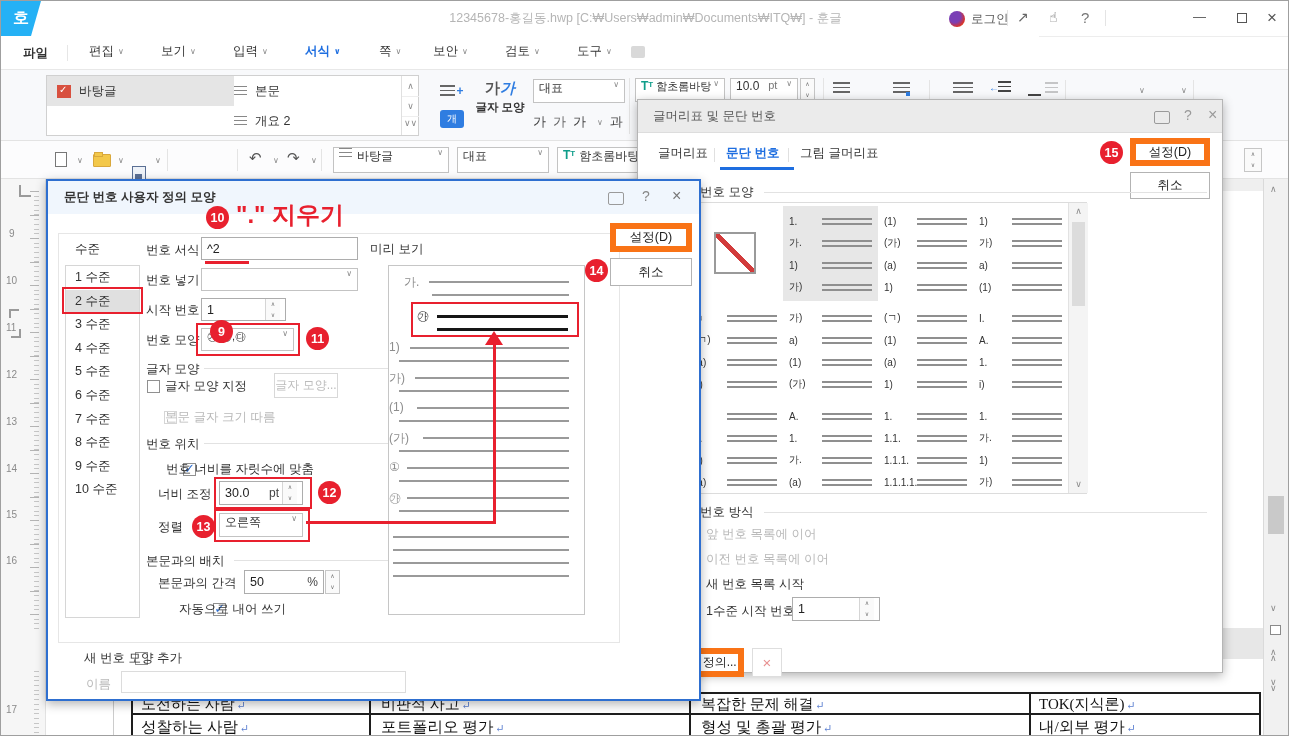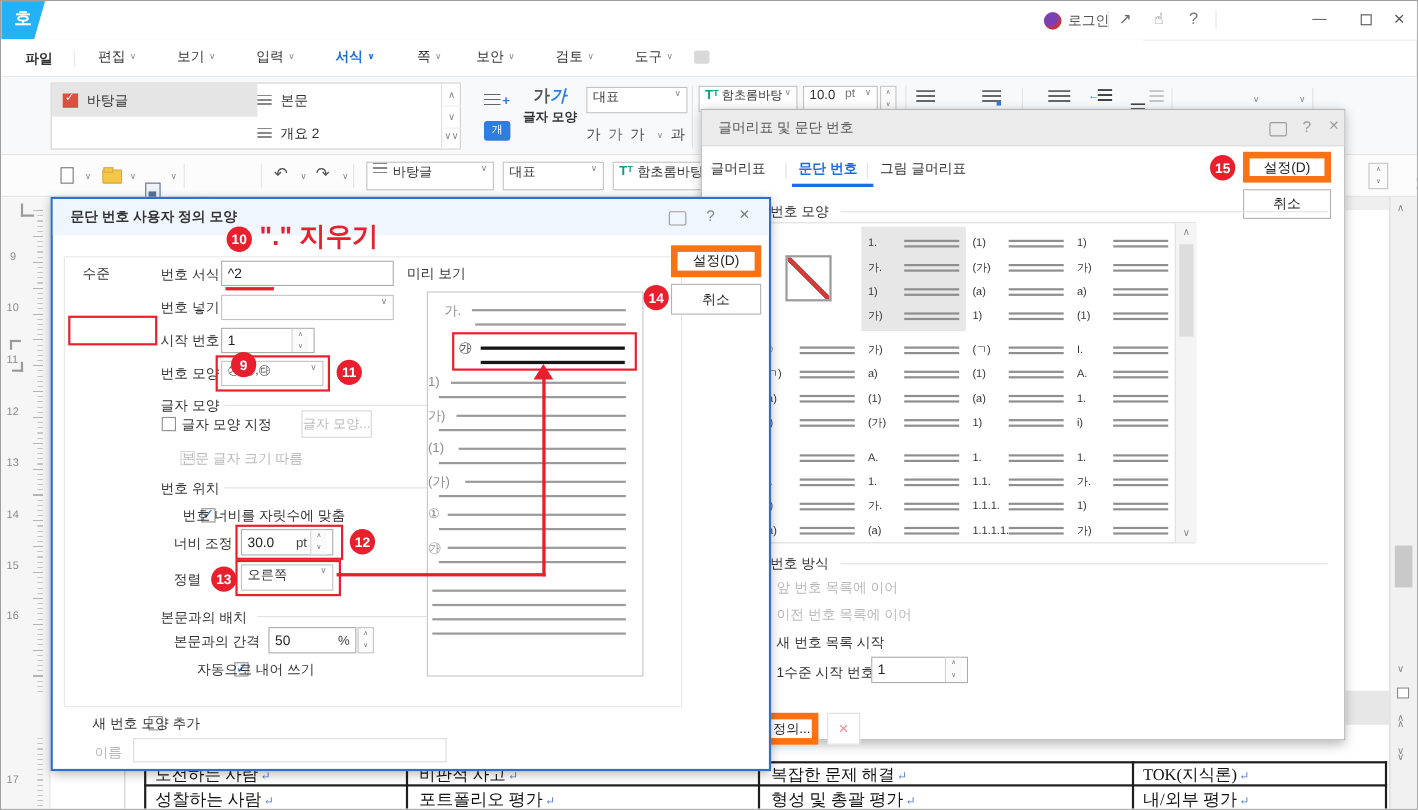--- a/index.html
+++ b/index.html
@@ -84,20 +84,21 @@
   .doc-serif{font-family:"Liberation Serif","DejaVu Serif",serif;}
   .pmark{color:#5b7fd0;font-size:11px;margin-left:2px;}
 </style>
 </head>
 <body>
 
 <div class="scene">
 
   <div class="abs" style="left:0;top:0;width:1289px;height:35px;background:#fff;border-bottom:1px solid #ededed;">
     <div class="abs" style="left:0;top:0;width:40px;height:35px;background:#25b1f5;clip-path: polygon(0 0, 40px 0, 30px 35px, 0 35px);color:#fff;font-weight:bold;font-size:16px;text-align:center;line-height:33px;">호</div>
+    <div class="abs txt gray" style="left:0;right:0;top:9px;text-align:center;font-size:12.5px;">12345678-홍길동.hwp [C:₩Users₩admin₩Documents₩ITQ₩] - 훈글</div>
     <div class="abs fx" style="left:948px;top:7px;height:22px;">
       <span style="width:16px;height:16px;border-radius:50%;background:radial-gradient(circle at 35% 35%, #7a3fb5 0 40%, #d6322e 70%, #f0a030 100%);display:inline-block;"></span>
       <span class="txt" style="margin-left:6px;color:#555;">로그인</span>
     </div>
     <div class="abs" style="left:1006px;top:9px;width:1px;height:16px;background:#e4e4e4;"></div>
     <div class="abs" style="left:1016px;top:8px;font-size:14px;color:#666;">↗</div>
     <div class="abs" style="left:1048px;top:8px;font-size:14px;color:#666;">☝</div>
     <div class="abs" style="left:1080px;top:8px;font-size:15px;color:#777;">?</div>
     <div class="abs" style="left:1104px;top:9px;width:1px;height:16px;background:#e4e4e4;"></div>
     <div class="abs" style="left:1192px;top:8px;font-size:13px;color:#555;">—</div>
@@ -338,21 +339,21 @@
   </div>
 
   <div class="abs dlg2" style="left:636px;top:98px;width:586px;height:574px;">
     <div class="abs" style="left:0;top:0;width:100%;height:33px;background:#ebebeb;border-bottom:1px solid #ddd;box-sizing:border-box;">
       <span class="abs txt" style="left:15px;top:8px;color:#555;">글머리표 및 문단 번호</span>
       <span class="abs ic-comment" style="left:516px;top:11px;"></span>
       <span class="abs" style="left:546px;top:7px;font-size:14px;color:#9a9a9a;">?</span>
       <span class="abs" style="left:570px;top:6px;font-size:16px;color:#9a9a9a;">×</span>
     </div>
 
-    <div class="abs fx txt" style="left:8px;top:45px;font-family:Liberation Serif, serif;">
+    <div class="abs fx txt" style="left:20px;top:45px;font-family:Liberation Serif, serif;">
         <span>글머리표</span>
       </div>
     <div class="abs" style="left:76px;top:48px;width:1px;height:14px;background:#e0e0e0;"></div>
     <div class="abs fx txt" style="left:88px;top:45px;color:#1e6ee0;font-weight:bold;">
         <span>문단 번호</span>
       </div>
     <div class="abs" style="left:82px;top:67px;width:74px;height:3px;background:#1e6ee0;"></div>
     <div class="abs" style="left:150px;top:48px;width:1px;height:14px;background:#e0e0e0;"></div>
     <div class="abs fx txt" style="left:162px;top:45px;">
         <span>그림 글머리표</span>
@@ -613,20 +614,32 @@
 
     
     <div class="ann abs" style="left:158px;top:25px;">10</div>
     <div class="abs" style="left:188px;top:18px;font-size:24px;font-weight:bold;color:#e8202e;white-space:nowrap;z-index:56;">"." 지우기</div>
 
     
     <div class="abs" style="left:10px;top:52px;width:560px;height:408px;border:1px solid #e6e6e6;"></div>
 
     
     <span class="abs txt" style="left:27px;top:60px;">수준</span>
+    <div class="abs" style="left:17px;top:84px;width:75px;height:353px;border:1px solid #d6d6d6;background:#fff;box-sizing:border-box;">
+      <div class="lvl">1 수준</div>
+      <div class="lvl sel">2 수준</div>
+      <div class="lvl">3 수준</div>
+      <div class="lvl">4 수준</div>
+      <div class="lvl">5 수준</div>
+      <div class="lvl">6 수준</div>
+      <div class="lvl">7 수준</div>
+      <div class="lvl">8 수준</div>
+      <div class="lvl">9 수준</div>
+      <div class="lvl">10 수준</div>
+    </div>
     <div class="rbox abs" style="left:14px;top:106px;width:81px;height:27px;"></div>
     <div class="ann abs" style="left:162px;top:139px;">9</div>
 
     
     <span class="abs txt" style="left:98px;top:61px;">번호 서식</span>
     <div class="abs inp" style="left:153px;top:56px;width:157px;height:23px;">
         <span>^2</span>
       </div>
     <div class="rline abs" style="left:157px;top:80px;width:44px;height:2.5px;"></div>
 

